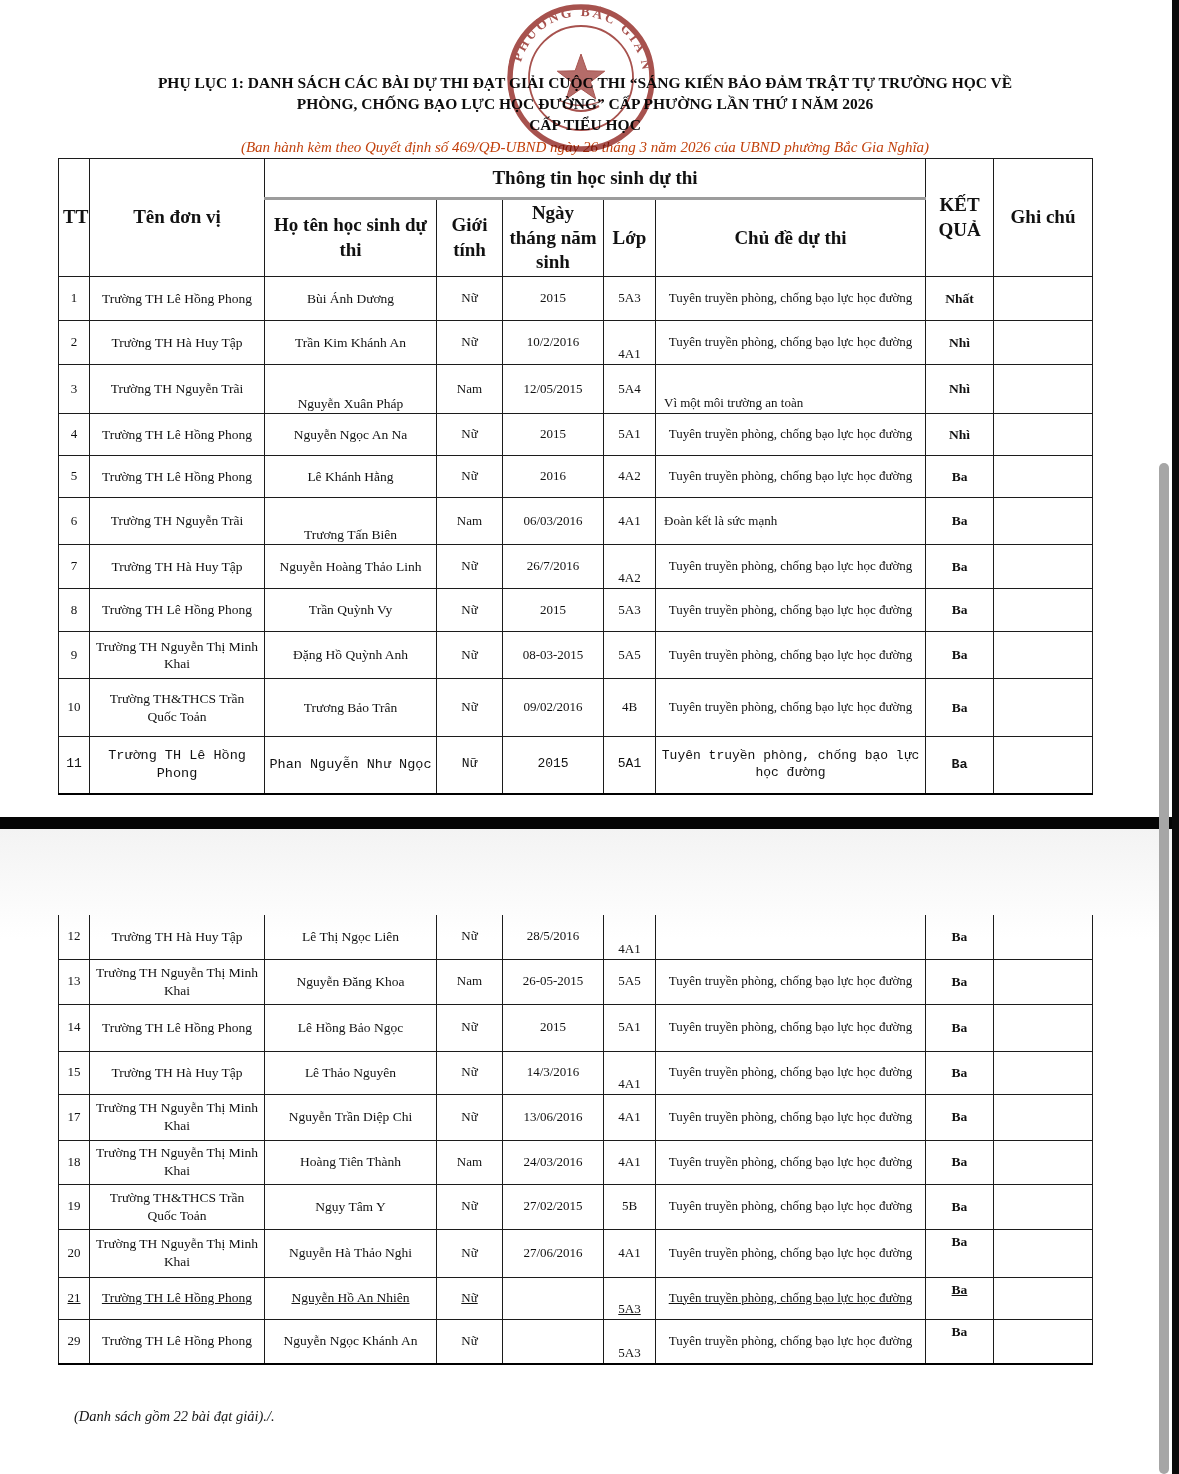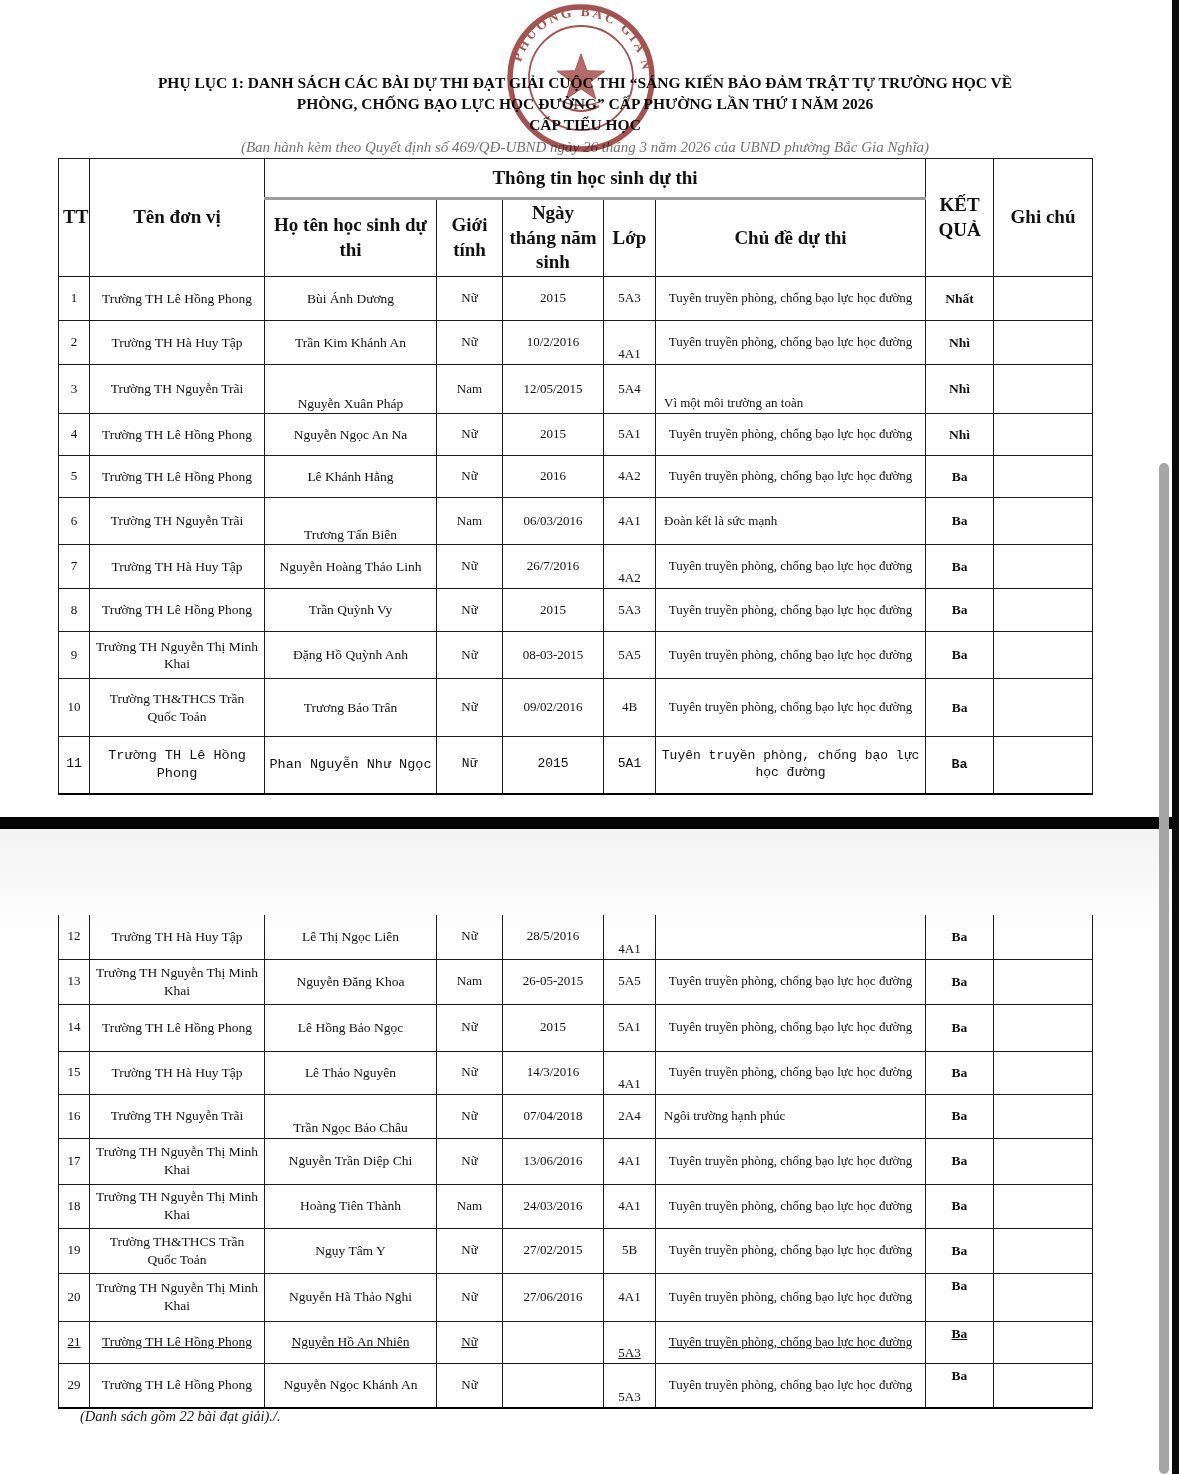--- a/index.html
+++ b/index.html
@@ -12,21 +12,21 @@
   .page{position:absolute;left:0;width:1172px;background:#fff;}
   #page1{top:0;height:817px;text-decoration:underline;}
   #page2{top:829px;height:645px;background:linear-gradient(#f3f3f3,#ffffff 110px);}
   .page-gap{position:absolute;left:0;top:817px;width:1179px;height:12px;background:#050505;}
   .edge-strip{position:absolute;left:1172px;top:0;width:7px;height:1474px;background:#0a0a0a;}
   .scroll-thumb{position:absolute;left:1159px;top:463px;width:10px;height:1011px;
     background:#a6a6a6;border-radius:6px;}
   
   .title-block{position:absolute;left:62px;top:72px;width:1046px;text-align:center;}
   .title-line{font-weight:bold;font-size:15.5px;line-height:21px;color:#0d0d0d;}
-  .subtitle{font-style:italic;font-size:15px;margin-top:4px;color:#737373;}
+  .subtitle{font-style:italic;font-size:15px;margin-top:4px;color:#c2410c;}
   
   .stamp{position:absolute;left:505px;top:2px;width:152px;height:152px;opacity:.88;
     mix-blend-mode:multiply;pointer-events:none;}
   
   table.doc-table{position:absolute;left:58px;border-collapse:collapse;table-layout:fixed;
     width:1034px;background:transparent;}
   #table-page1{top:158px;}
   #table-page2{top:915px;padding-left:42px;}
   .doc-table th,.doc-table td{
     border:1px solid #1c1c1c;text-align:center;vertical-align:middle;
@@ -37,21 +37,21 @@
   .th-result{text-align:left;padding-left:7px;}
   .doc-table td.col-result{font-weight:bold;font-size:13.5px;}
   .doc-table td.col-unit,.doc-table td.col-name{font-size:13.5px;}
   .va-bottom{vertical-align:bottom !important;padding-bottom:1px !important;}
   .va-top{vertical-align:top !important;padding-top:3px !important;}
   .ta-left{text-align:left !important;padding-left:8px !important;}
   #table-page1{border-bottom:2px solid #000;}
   #table-page2{border-bottom:2px solid #000;}
   #table-page2 tr:first-child td{border-top:none;}
   
-  .footer-note{position:absolute;left:80px;top:1408px;font-style:italic;font-size:14.5px;color:#151515;}
+  .footer-note{position:absolute;left:74px;top:1408px;font-style:italic;font-size:14.5px;color:#151515;}
 </style>
 </head>
 <body>
 
 <div class="page" id="page1">
   <div class="title-block">
     <div class="title-line">PHỤ LỤC 1: DANH SÁCH CÁC BÀI DỰ THI ĐẠT GIẢI CUỘC THI “SÁNG KIẾN BẢO ĐẢM TRẬT TỰ TRƯỜNG HỌC VỀ</div>
     <div class="title-line">PHÒNG, CHỐNG BẠO LỰC HỌC ĐƯỜNG” CẤP PHƯỜNG LẦN THỨ I NĂM 2026</div>
     <div class="title-line">CẤP TIỂU HỌC</div>
     <div class="subtitle">(Ban hành kèm theo Quyết định số 469/QĐ-UBND ngày 26 tháng 3 năm 2026 của UBND phường Bắc Gia Nghĩa)</div>
@@ -284,31 +284,20 @@
         <td class="col-tt">15</td>
         <td class="col-unit">Trường TH Hà Huy Tập</td>
         <td class="col-name">Lê Thảo Nguyên</td>
         <td class="col-gender">Nữ</td>
         <td class="col-dob">14/3/2016</td>
         <td class="col-grade va-bottom">4A1</td>
         <td class="col-topic">Tuyên truyền phòng, chống bạo lực học đường</td>
         <td class="col-result">Ba</td>
         <td class="col-note"></td>
       </tr>
-      <tr style="height: 44px;">
-        <td class="col-tt">16</td>
-        <td class="col-unit">Trường TH Nguyễn Trãi</td>
-        <td class="col-name va-bottom">Trần Ngọc Bảo Châu</td>
-        <td class="col-gender">Nữ</td>
-        <td class="col-dob">07/04/2018</td>
-        <td class="col-grade">2A4</td>
-        <td class="col-topic ta-left">Ngôi trường hạnh phúc</td>
-        <td class="col-result">Ba</td>
-        <td class="col-note"></td>
-      </tr>
       <tr style="height: 46px;">
         <td class="col-tt">17</td>
         <td class="col-unit">Trường TH Nguyễn Thị Minh Khai</td>
         <td class="col-name">Nguyễn Trần Diệp Chi</td>
         <td class="col-gender">Nữ</td>
         <td class="col-dob">13/06/2016</td>
         <td class="col-grade">4A1</td>
         <td class="col-topic">Tuyên truyền phòng, chống bạo lực học đường</td>
         <td class="col-result">Ba</td>
         <td class="col-note"></td>

